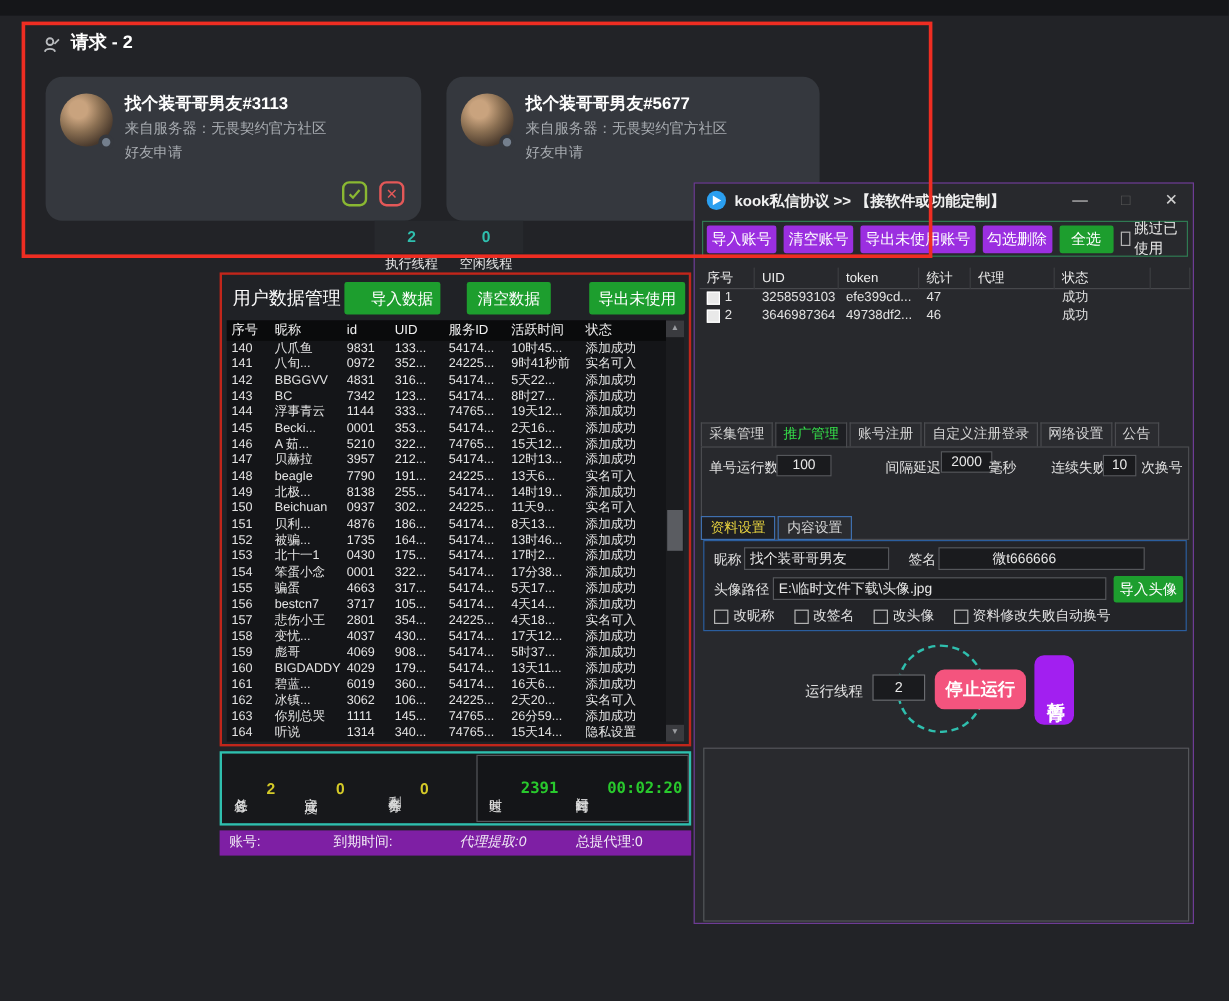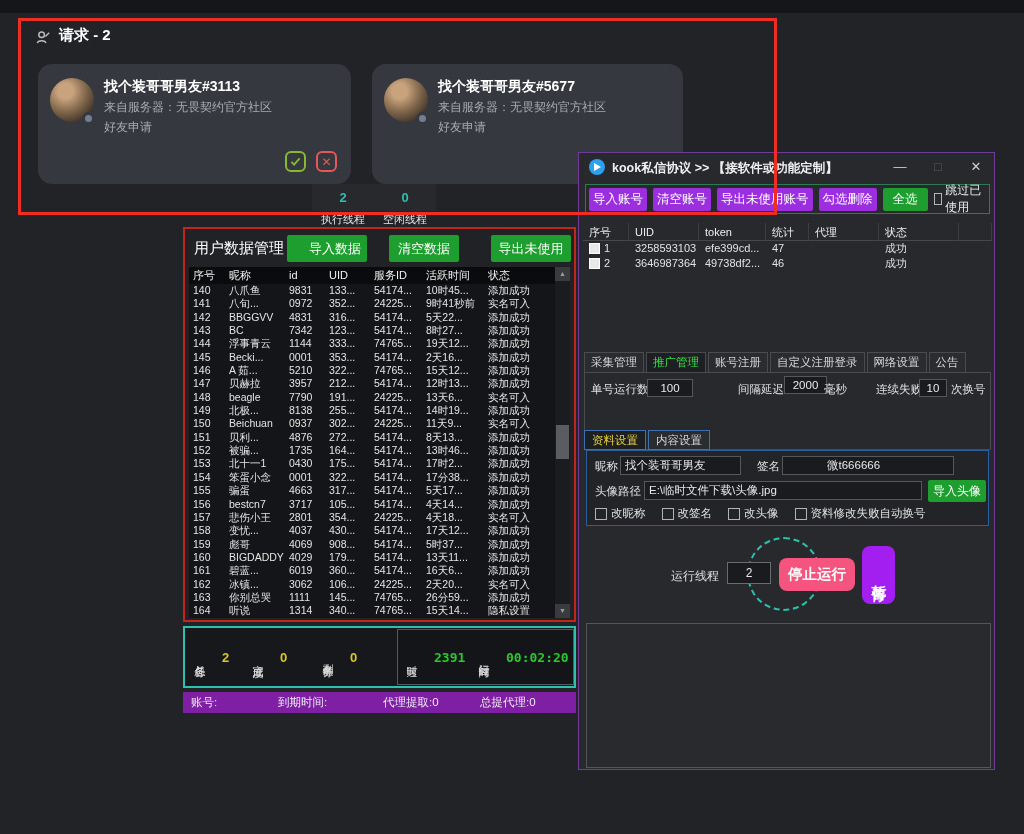--- a/index.html
+++ b/index.html
@@ -329,21 +329,21 @@
             <div>0937</div>
             <div>302...</div>
             <div>24225...</div>
             <div>11天9...</div>
             <div>实名可入</div>
           </div>
           <div class="dt-row">
             <div>151</div>
             <div>贝利...</div>
             <div>4876</div>
-            <div>272...</div>
+            <div>186...</div>
             <div>54174...</div>
             <div>8天13...</div>
             <div>添加成功</div>
           </div>
           <div class="dt-row">
             <div>152</div>
             <div>被骗...</div>
             <div>1735</div>
             <div>164...</div>
             <div>54174...</div>
@@ -489,21 +489,21 @@
         <div class="stat-pair" style="left: 292px;">
           <span class="stat-label">运行时间</span>
           <span class="stat-value mono" style="color: rgb(41, 201, 45);">00:02:20</span>
         </div>
       </div>
   </div>
 
   <div class="abs purple-bar" id="purple-bar">
       <span style="left: 8px;">账号:</span>
       <span style="left: 95px;">到期时间:</span>
-      <span style="left: 200px;">代理提取:0</span>
+      <span style="left: 200px; font-style: italic;">代理提取:0</span>
       <span style="left: 297px;">总提代理:0</span>
     </div>
 
   <div class="abs kook">
     <div class="k-titlebar">
       <div class="k-logo"></div>
       <div class="k-title">kook私信协议 &gt;&gt; 【接软件或功能定制】</div>
       <div class="k-ctl k-min">—</div>
       <div class="k-ctl k-max">□</div>
       <div class="k-ctl k-close">✕</div>

